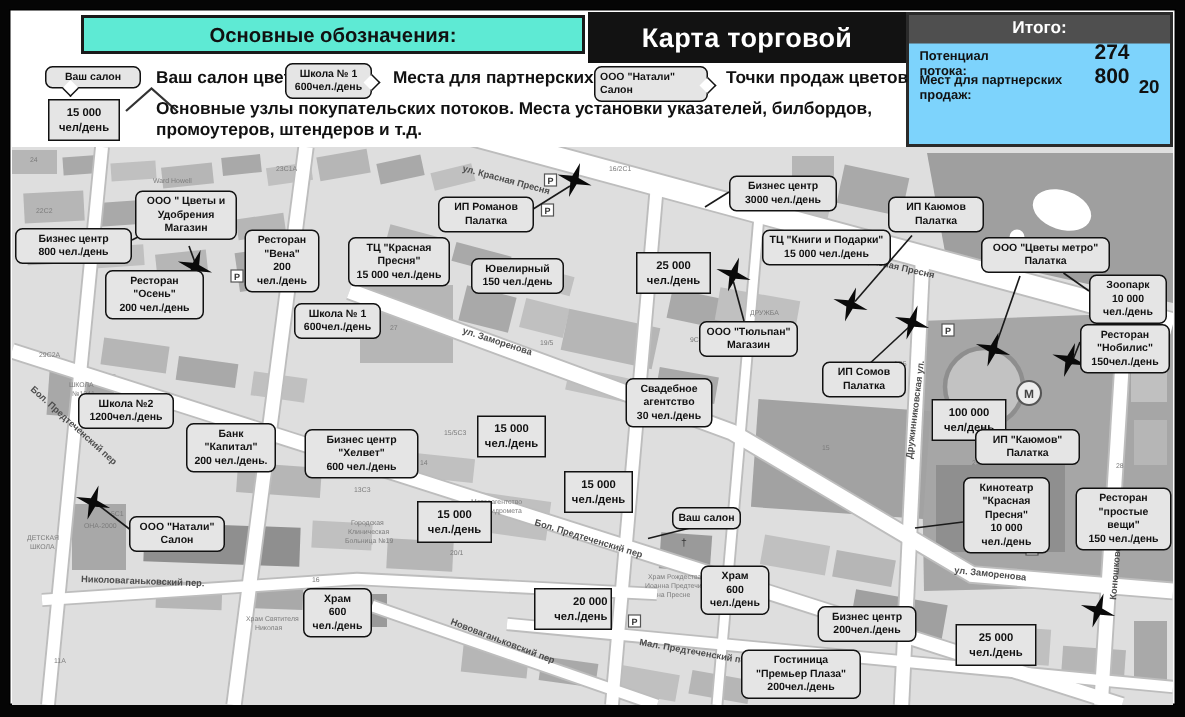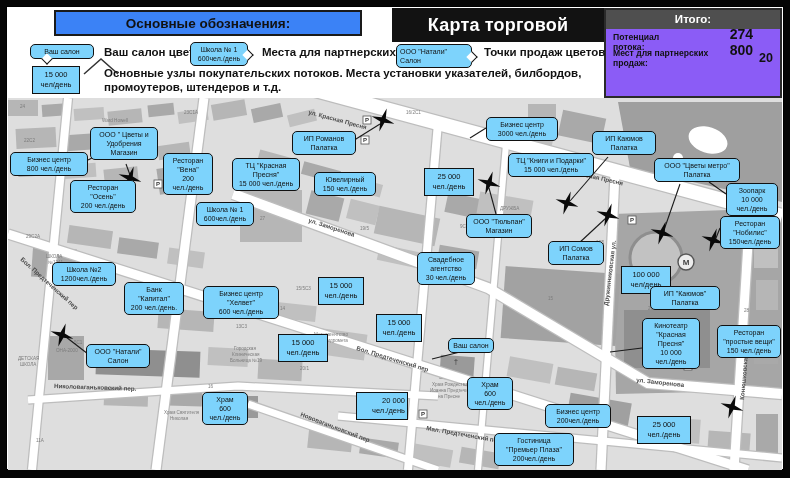--- a/index.html
+++ b/index.html
@@ -1,33 +1,33 @@
 <!DOCTYPE html>
 <html><head>
 <meta charset="utf-8">
 <style>
   html,body{margin:0;padding:0;background:#888;}
   *{box-sizing:border-box;}
   .stage{position:relative;width:790px;height:478px;background:#050505;overflow:hidden;
          font-family:"Liberation Sans",sans-serif;}
   .inner{position:absolute;left:6px;top:6px;width:778px;height:464px;background:#ffffff;border:1px solid #000;}
   
-  .legend-title{position:absolute;left:54px;top:10px;width:308px;height:26px;background:#3b82f6;
+  .legend-title{position:absolute;left:54px;top:10px;width:336px;height:26px;background:#5eead4;
     border:2px solid #1a1a1a;font-size:13.5px;font-weight:700;color:#111;text-align:center;line-height:23px;}
   .map-title{position:absolute;left:392px;top:8px;width:212px;height:34px;background:#121212;
     color:#fff;font-size:18px;font-weight:700;text-align:center;line-height:34px;letter-spacing:.2px;}
-  .totals{position:absolute;left:604px;top:8px;width:178px;height:90px;background:#8b5cf6;border:2px solid #2a2a2a;}
+  .totals{position:absolute;left:604px;top:8px;width:178px;height:90px;background:#7dd3fc;border:2px solid #2a2a2a;}
   .totals-title{height:19px;background:#4f4f4f;color:#fff;font-size:11.5px;font-weight:700;text-align:center;line-height:19px;}
   .t-row{display:flex;justify-content:space-between;align-items:center;padding:1px 7px 0 7px;height:16px;}
   .t-label{font-size:8.6px;font-weight:700;color:#111;}
   .t-value{font-size:12.5px;font-weight:700;color:#111;margin-left:48px;}
   .t-row.big .t-value{font-size:14px;}
   
-  .co{position:absolute;background:#7dd3fc;border:1.2px solid #111;border-radius:5px;
-      padding:2px 3px;font-size:7px;line-height:1.3;font-weight:400;color:#111;text-align:center;z-index:6;}
+  .co{position:absolute;background:#e5e5e5;border:1.2px solid #111;border-radius:5px;
+      padding:2px 3px;font-size:7px;line-height:1.3;font-weight:700;color:#111;text-align:center;z-index:6;}
   .node{border-radius:0;border-width:1.7px;font-size:7.5px;padding:3px 2px;}
   .tail-b::after{content:"";position:absolute;left:12px;bottom:-4.6px;width:7px;height:7px;background:#fff;
       border-right:1.2px solid #111;border-bottom:1.2px solid #111;transform:rotate(45deg);}
   .tail-r::after{content:"";position:absolute;right:-4.6px;top:8px;width:7px;height:7px;background:#fff;
       border-top:1.2px solid #111;border-right:1.2px solid #111;transform:rotate(45deg);}
   .lg-label{position:absolute;font-size:11.5px;font-weight:700;color:#111;z-index:4;}
   .caret{position:absolute;left:82px;top:56px;z-index:3;}
   
   .map{position:absolute;left:8px;top:98px;width:774px;height:372px;background:#dedede;overflow:hidden;}
   .map svg{position:absolute;left:0;top:0;}

